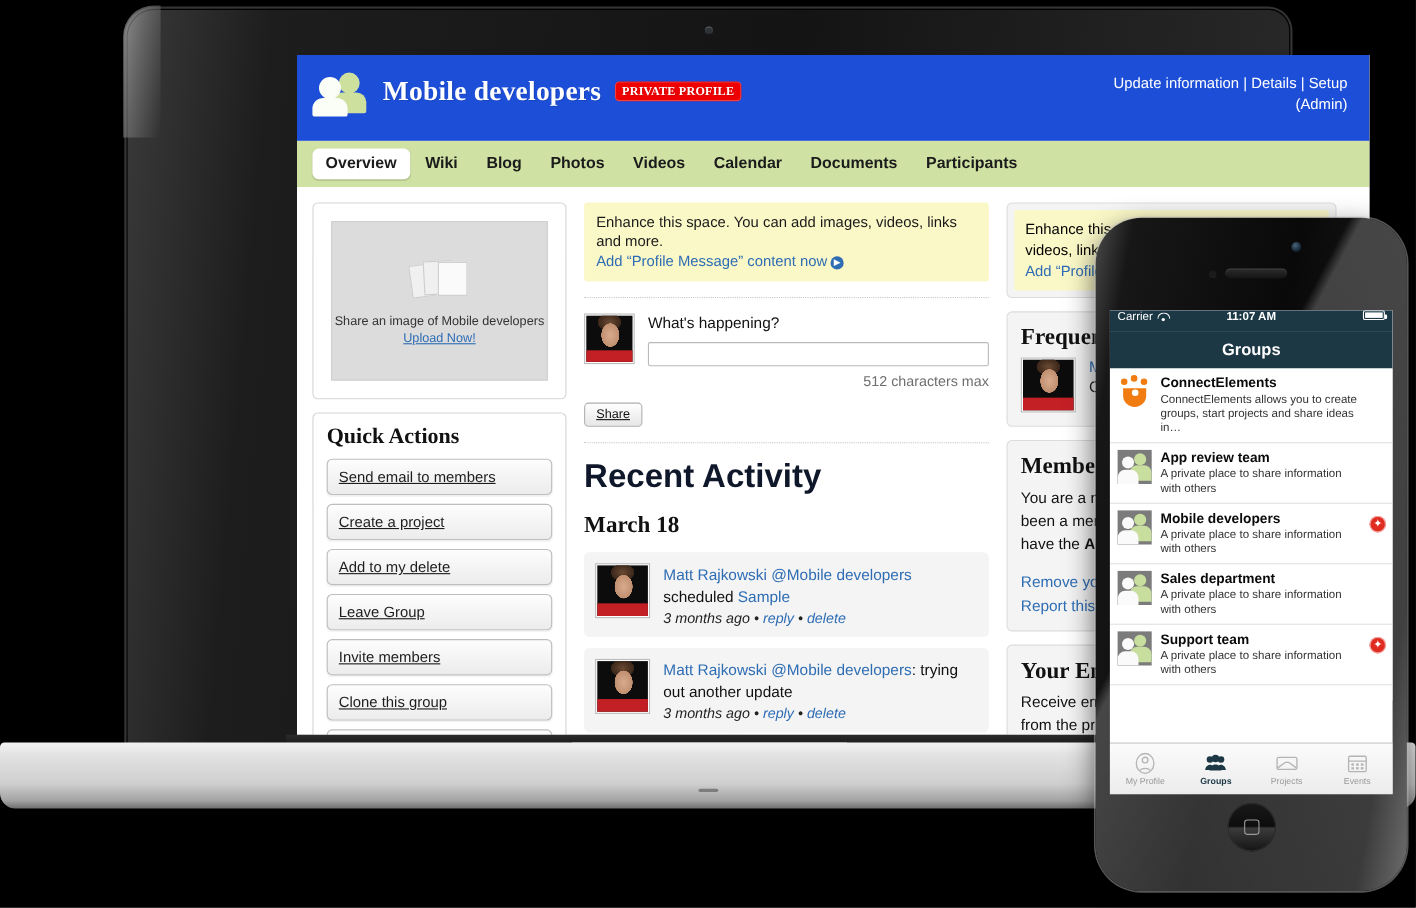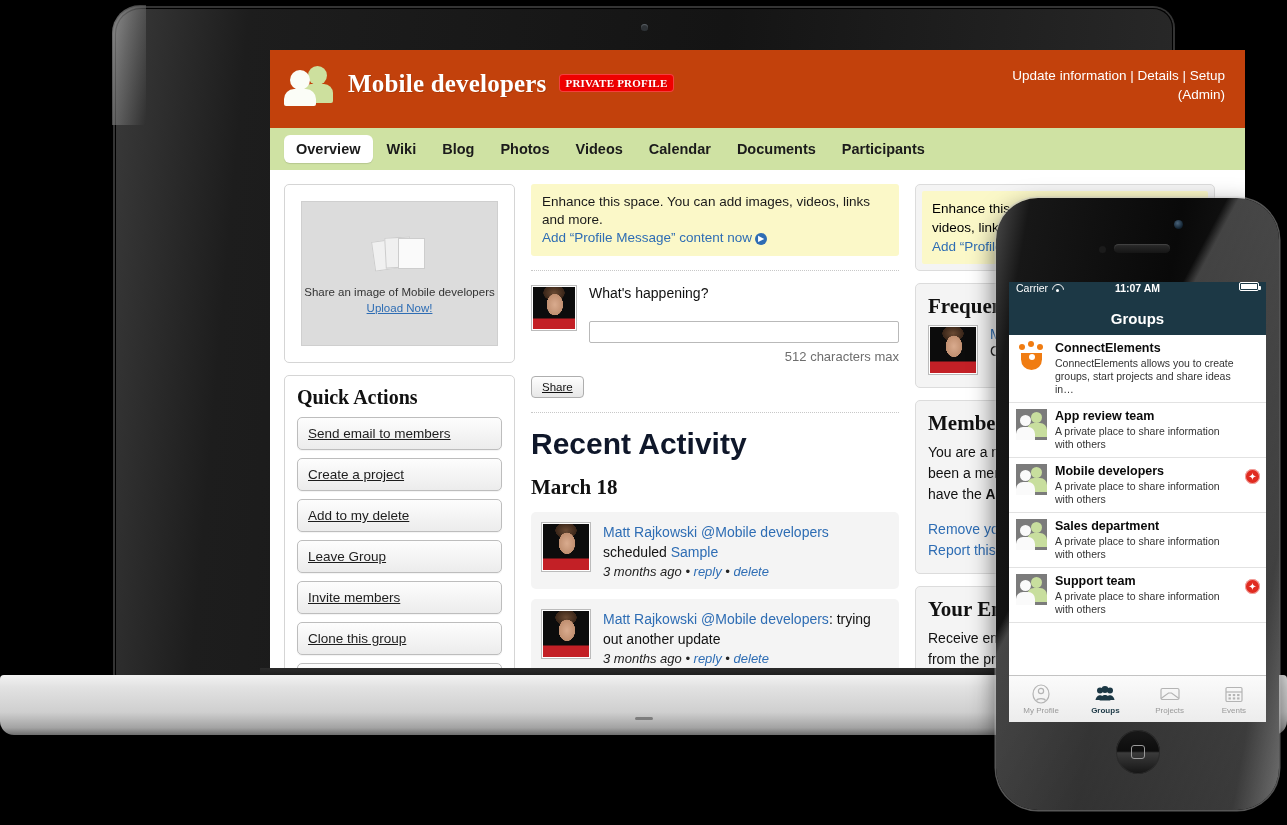--- a/index.html
+++ b/index.html
@@ -46,21 +46,21 @@
     border-radius: 0 0 9px 9px;
   }
   #lid-hinge{
     position:absolute; left:260px; top:668px; width:790px; height:14px;
     background: linear-gradient(180deg,#2b2b2b,#121212);
     border-radius: 0 0 8px 8px;
   }
 
   
   .site-header {
-    height: 78px; background: #c2410c;
+    height: 78px; background: #1d4ed8;
     position: relative; display: flex; align-items: flex-start;
   }
   .brand-wrap { display:flex; align-items:center; padding: 14px 0 0 18px; }
   .group-icon { width:46px; height:40px; position:relative; flex:none; }
   .group-icon .back-head{position:absolute; left:20px; top:2px; width:19px;height:19px;border-radius:50%;background:#cde09e;}
   .group-icon .back-body{position:absolute; left:14px; top:20px; width:31px;height:19px;border-radius:9px 9px 2px 2px;background:#cde09e;}
   .group-icon .front-head{position:absolute; left:2px; top:6px; width:20px;height:20px;border-radius:50%;background:#fbfdf7;}
   .group-icon .front-body{position:absolute; left:-4px; top:25px; width:32px;height:17px;border-radius:10px 10px 2px 2px;background:#fbfdf7;}
   .site-title {
     font-family: "Liberation Serif", serif; font-weight:bold; font-size:25px; color:#fff;
@@ -132,21 +132,21 @@
     width:46px;height:46px; flex:none; border:1px solid #bbb; padding:1px; background:#fff;
   }
   .avatar-img{
     width:100%; height:100%;
     background:
       radial-gradient(ellipse 13px 17px at 52% 42%, #d9ab8e 0%, #c08f70 62%, rgba(0,0,0,0) 64%),
       radial-gradient(ellipse 15px 11px at 50% 14%, #6a4a33 0%, #3a2619 70%, rgba(0,0,0,0) 72%),
       linear-gradient(180deg, rgba(0,0,0,0) 74%, #c32026 76%, #c32026 100%),
       #0c0c0c;
   }
-  .status-prompt { font-size:14px; color:#111; margin-bottom:20px; }
+  .status-prompt { font-size:14px; color:#111; margin-bottom:10px; }
   .status-input {
     width:100%; height:22px; border:1px solid #b9b9b9; background:#fff; border-radius:2px;
   }
   .char-max { text-align:right; font-size:13px; color:#6e6e6e; margin-top:6px; }
   .share-btn {
     margin-top:12px; display:inline-block; border:1px solid #aeaeae; border-radius:4px;
     background:linear-gradient(180deg,#fefefe,#e7e7e7); font-size:11.5px; padding:4px 10px; color:#111;
   }
   .section-title {
     font-family:Liberation Sans, sans-serif; font-weight:bold; font-size:30px; color:#0f172a;

